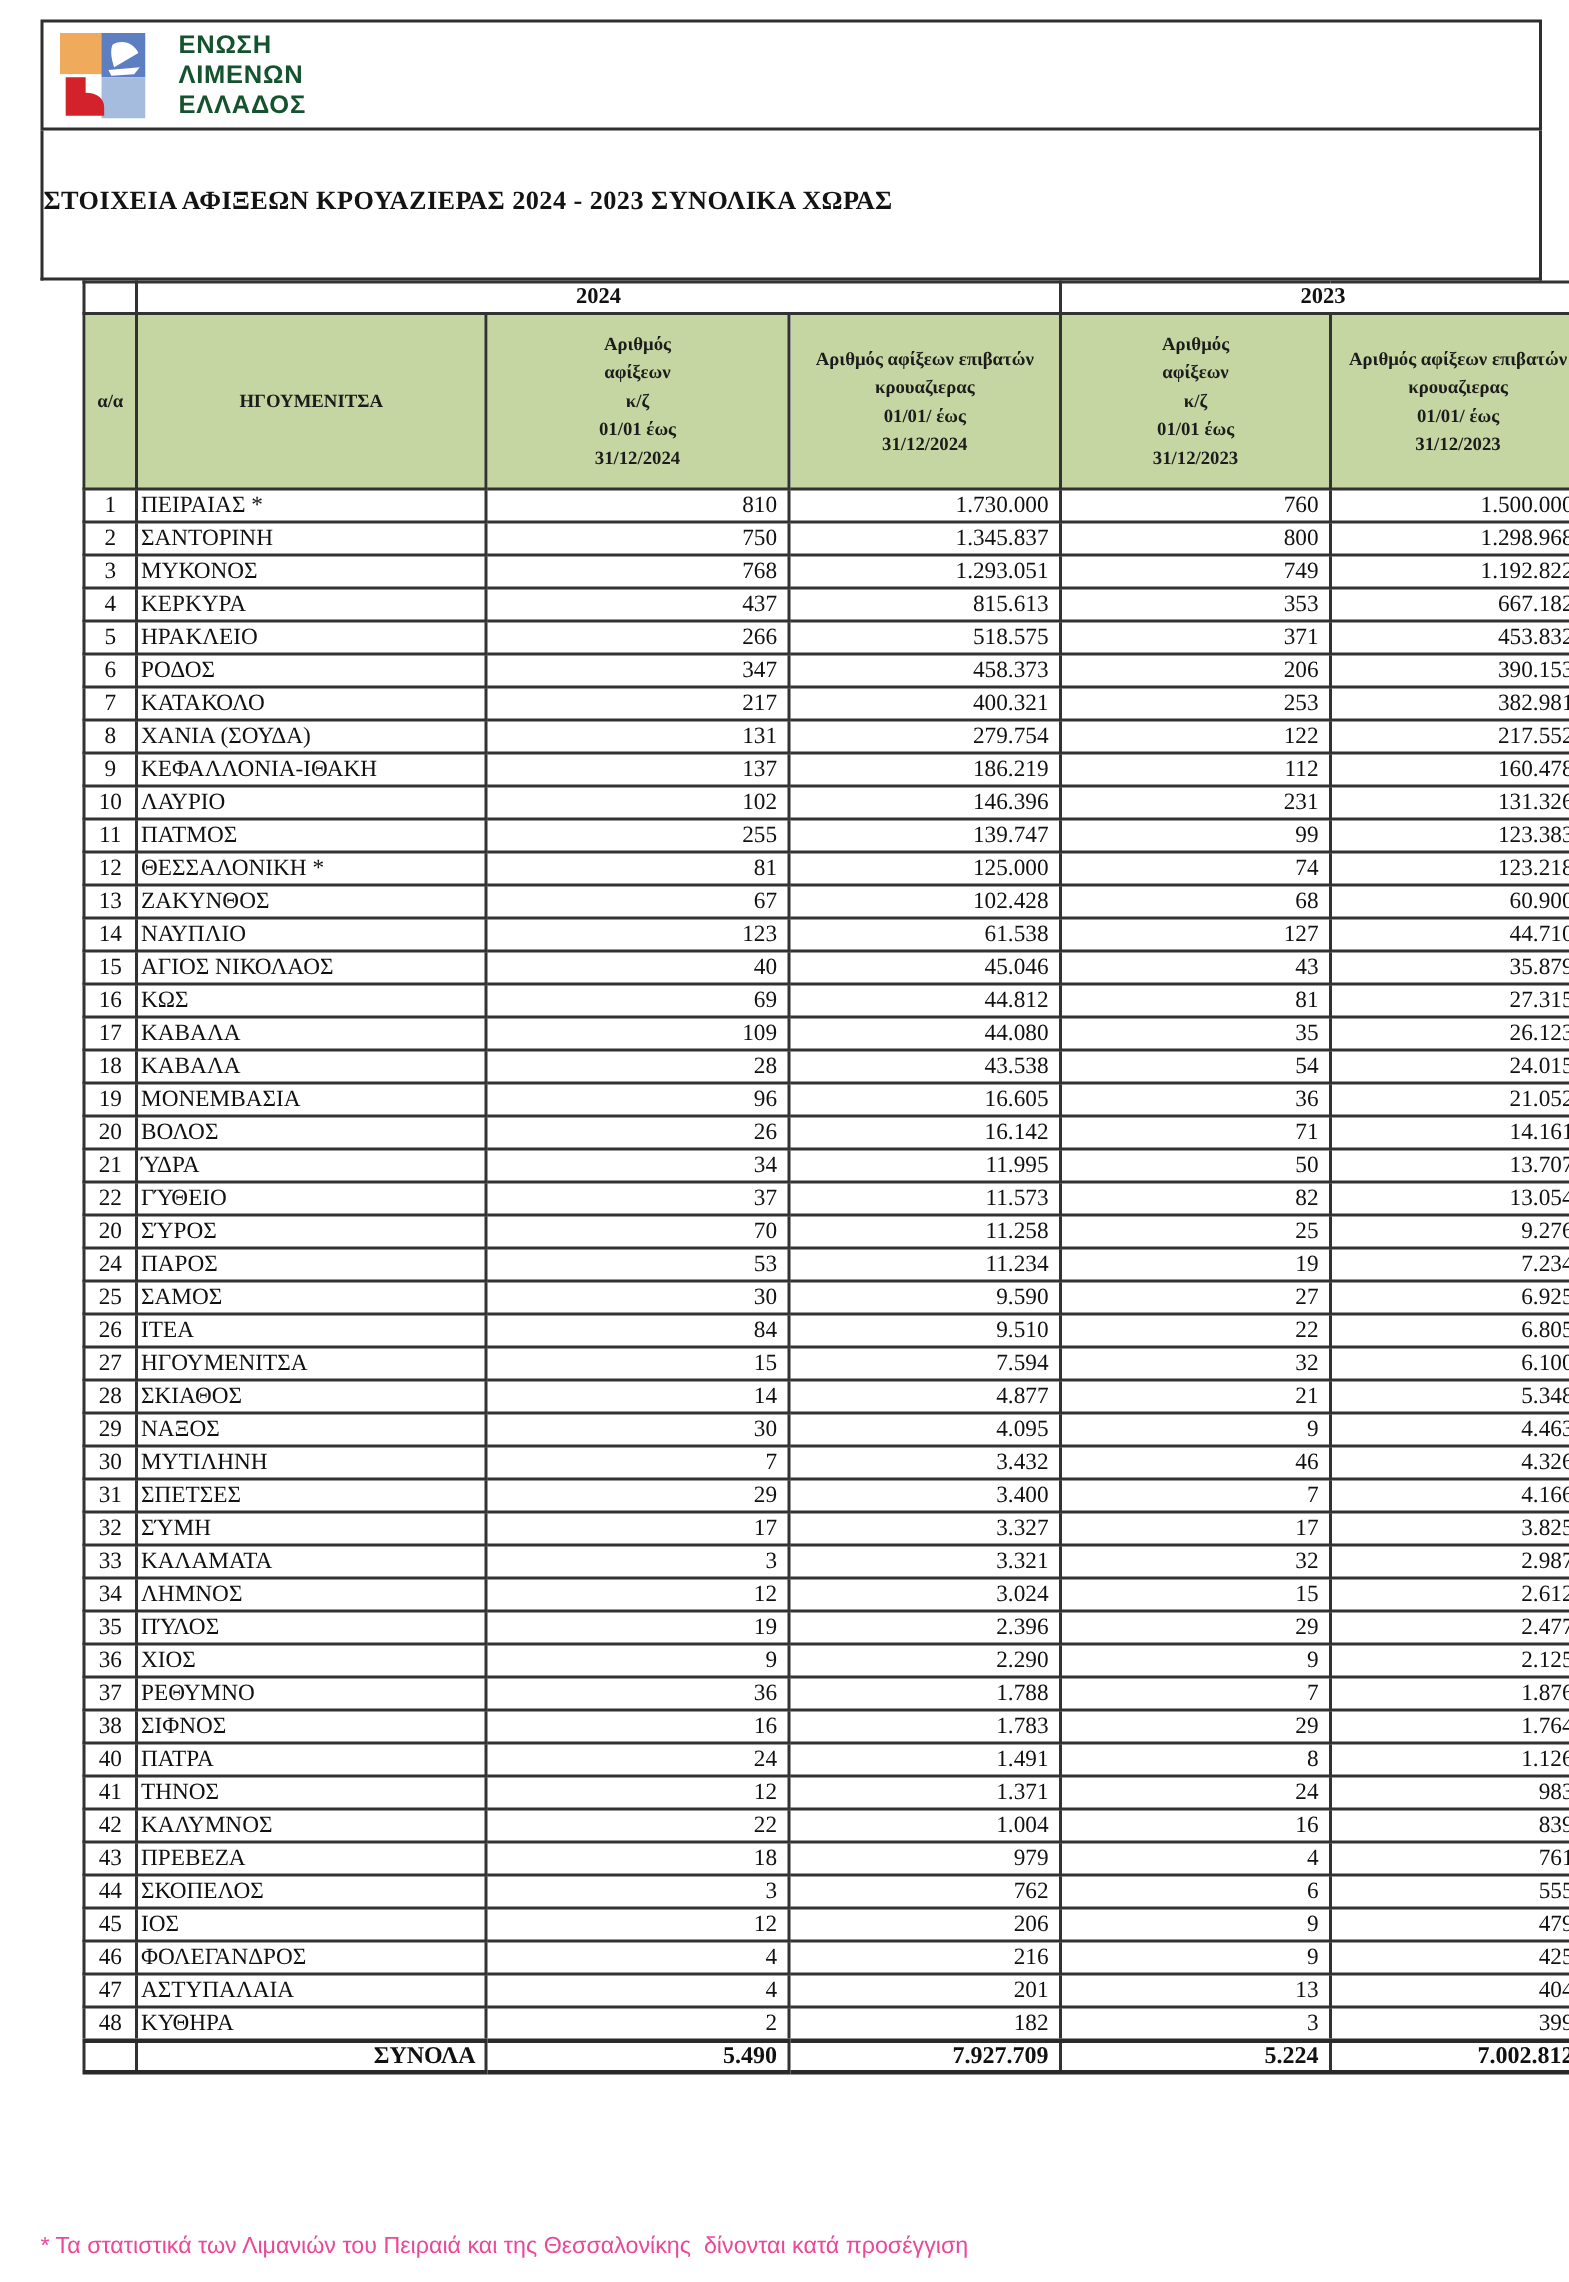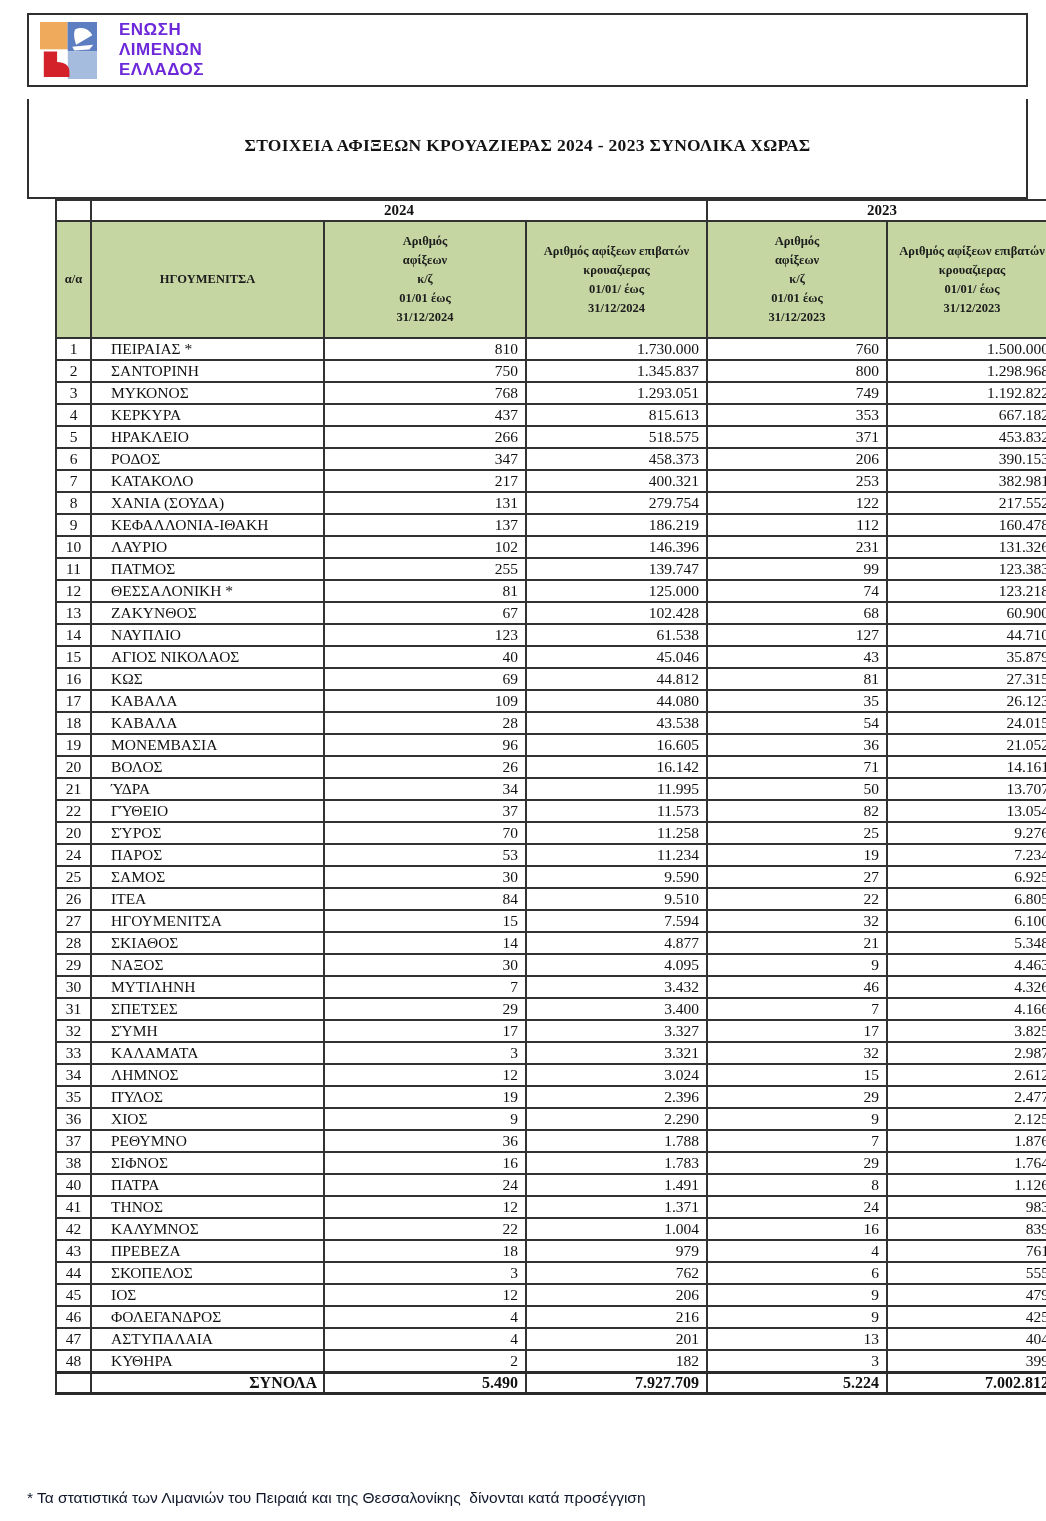--- a/index.html
+++ b/index.html
@@ -18,28 +18,27 @@
     border: 2px solid #2f2f2f;
     height: 74px;
     display: flex; align-items: center;
     padding-left: 11px;
   }
   .logo-mark { width: 57px; height: 57px; flex: 0 0 57px; }
   .logo-text {
     margin-left: 22px;
     font-family: "Liberation Sans", sans-serif;
     font-weight: bold; font-size: 17px; line-height: 20px;
-    color: #6d28d9; letter-spacing: 0.5px;
+    color: #14532d; letter-spacing: 0.5px;
   }
   .title-box {
     border: 2px solid #2f2f2f; border-top: none;
     height: 100px;
-    text-align: center;
+    text-align: left;
     padding-top: 36px;
-    margin-top: 12px;
   }
   .doc-title {
     font-weight: bold; font-size: 17.5px; letter-spacing: 0.3px;
     color: #131313;
   }
 
   
   table.data-table {
     border-collapse: collapse;
     table-layout: fixed;
@@ -66,35 +65,35 @@
     color: #1c1c1c;
   }
   .th-multi { white-space: pre-line; }
   
   tbody.rows td {
     height: 20.8px;
     font-size: 15.5px; line-height: 20px;
     background: #ffffff;
   }
   td.c-idx  { text-align: center; padding: 0 4px; }
-  td.c-name { text-align: left;  padding-left: 19px; }
+  td.c-name { text-align: left;  padding-left: 2px; }
   td.c-num  { text-align: right; padding-right: 7px; }
   
   tr.totals-row td {
     height: 21px;
     font-weight: bold; font-size: 16px;
     border-top: 3px solid #2a2a2a;
     border-bottom: 3px solid #2a2a2a;
   }
   tr.totals-row td.c-name { text-align: right; padding-right: 6px; }
 
   .footnote {
     position: absolute; left: 27px; top: 1489px;
     font-family: "Liberation Sans", sans-serif;
-    font-size: 15.5px; color: #0f172a;
+    font-size: 15.5px; color: #ec4899;
     white-space: pre;
   }
 </style>
 </head>
 <body>
 
 <div class="sheet">
 
   <div class="logo-box">
     <svg class="logo-mark" viewBox="0 0 60 60" aria-hidden="true">

